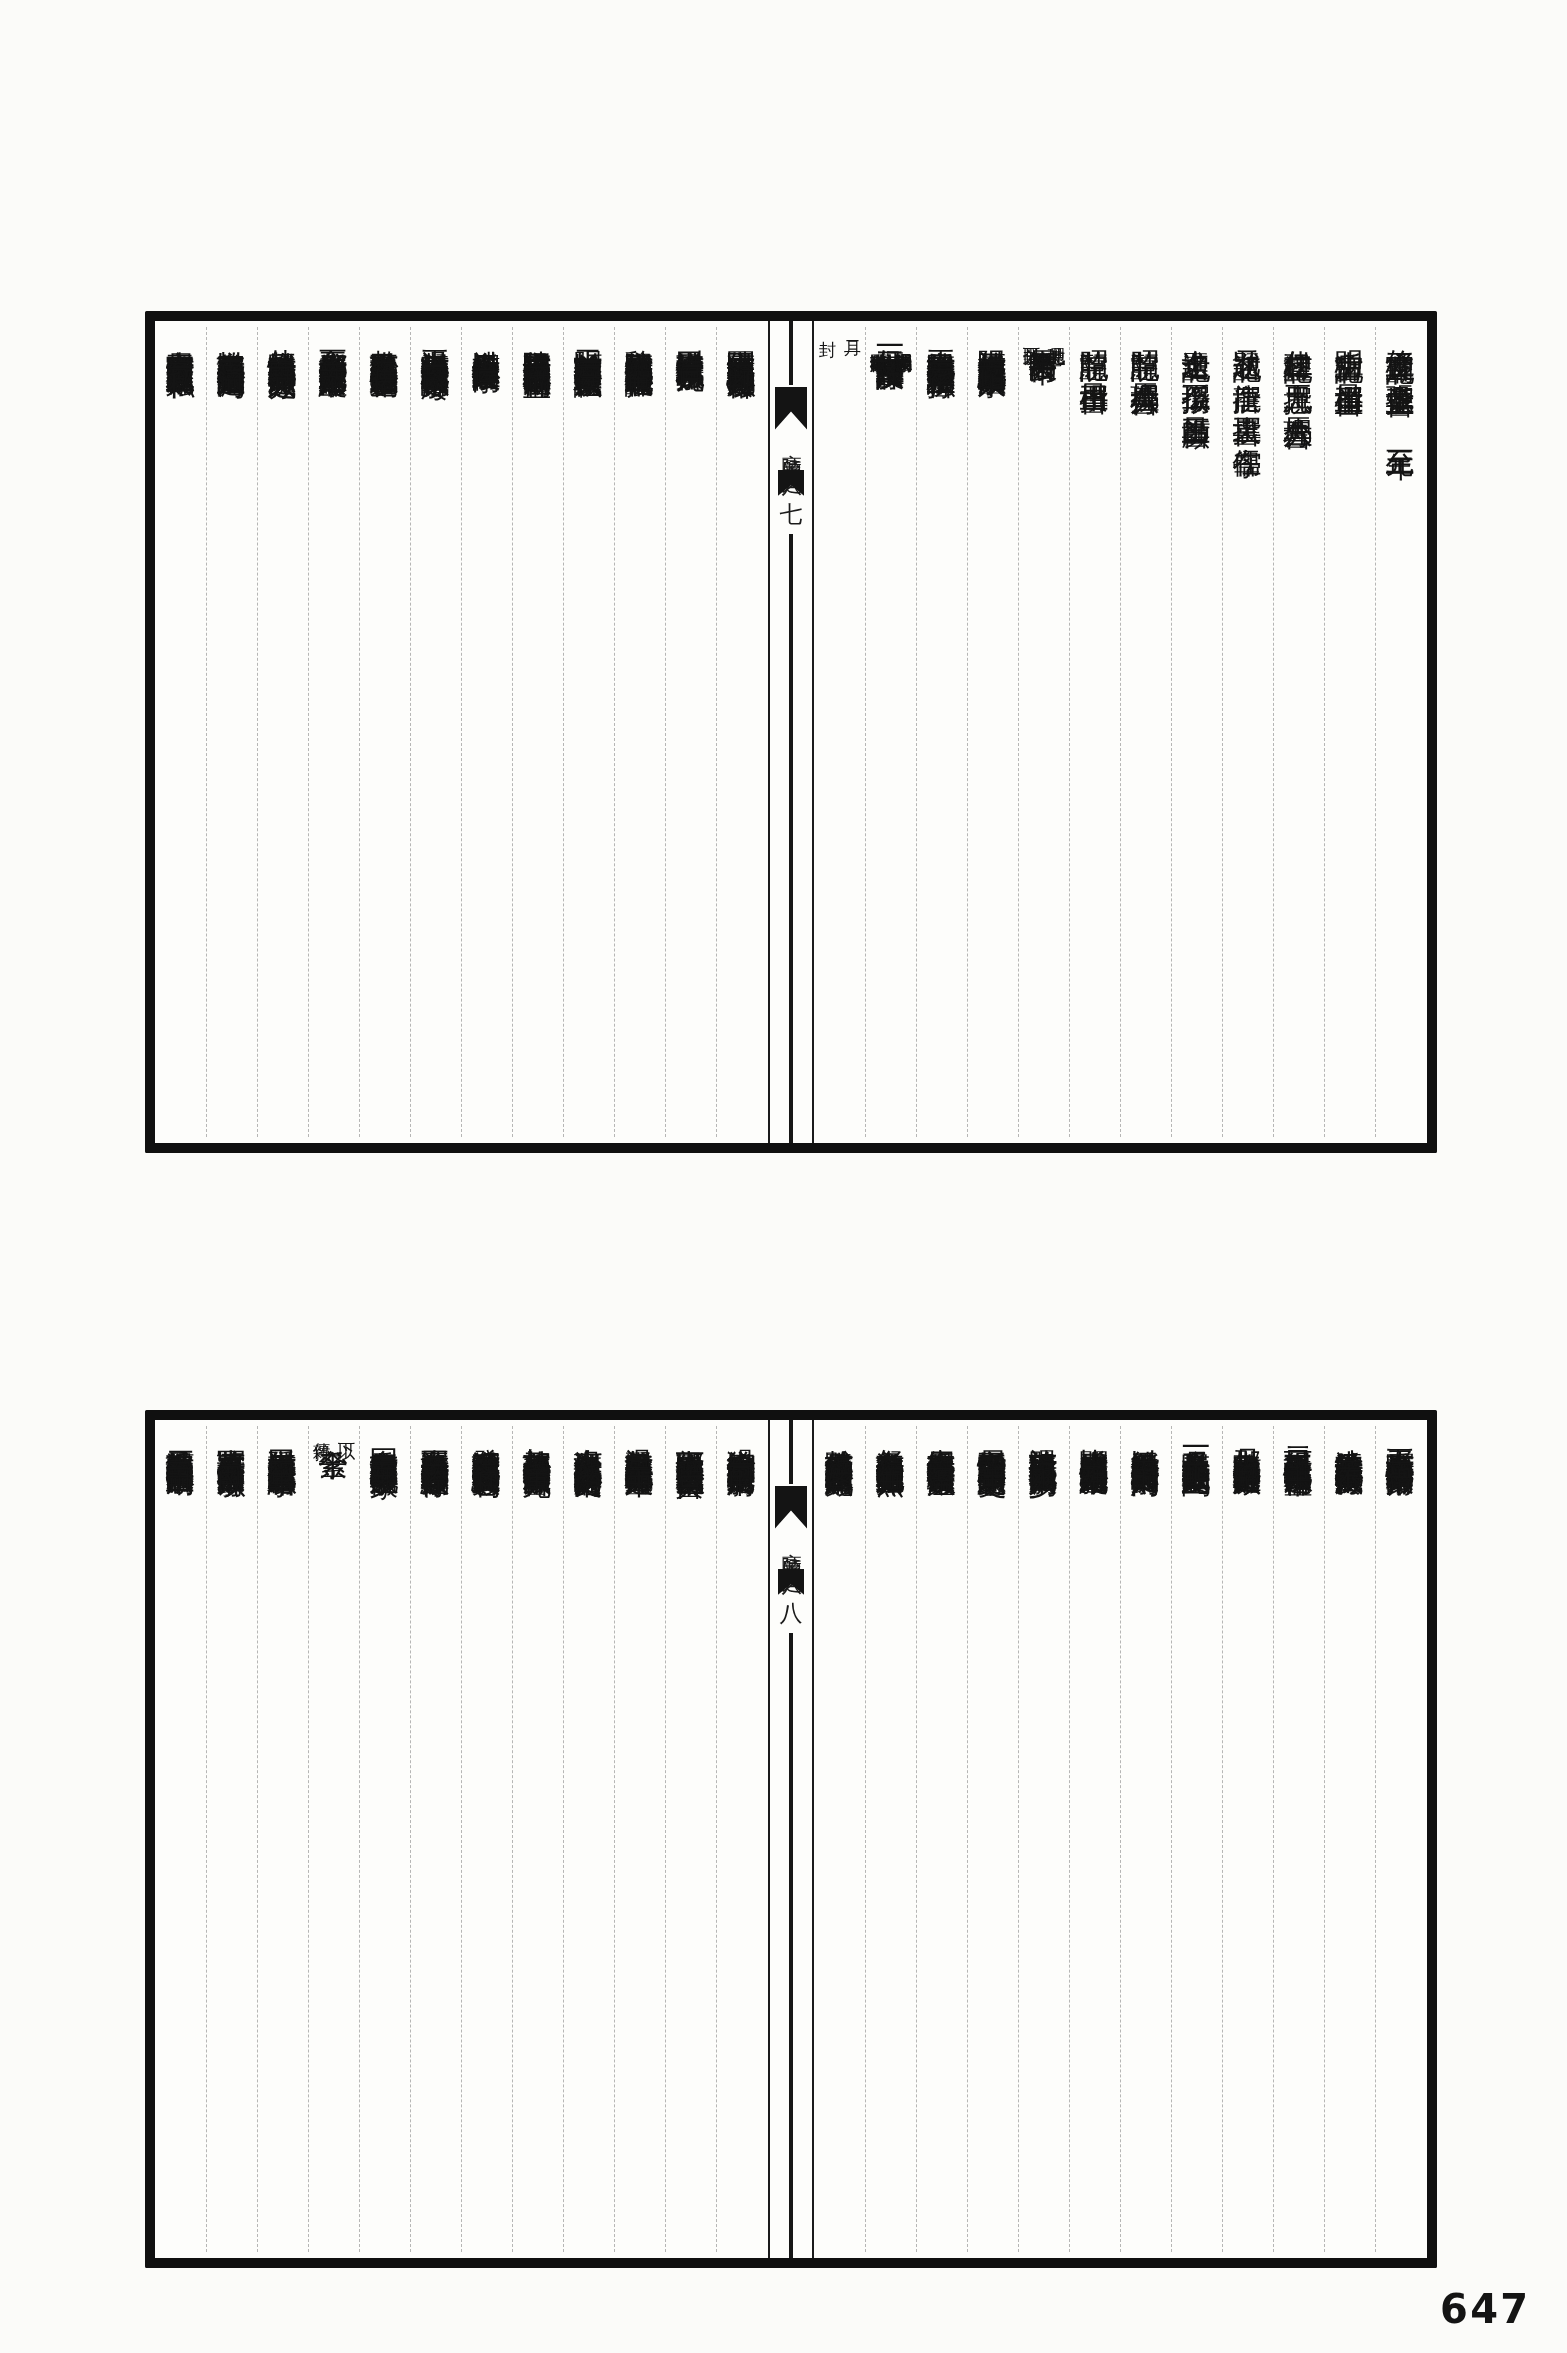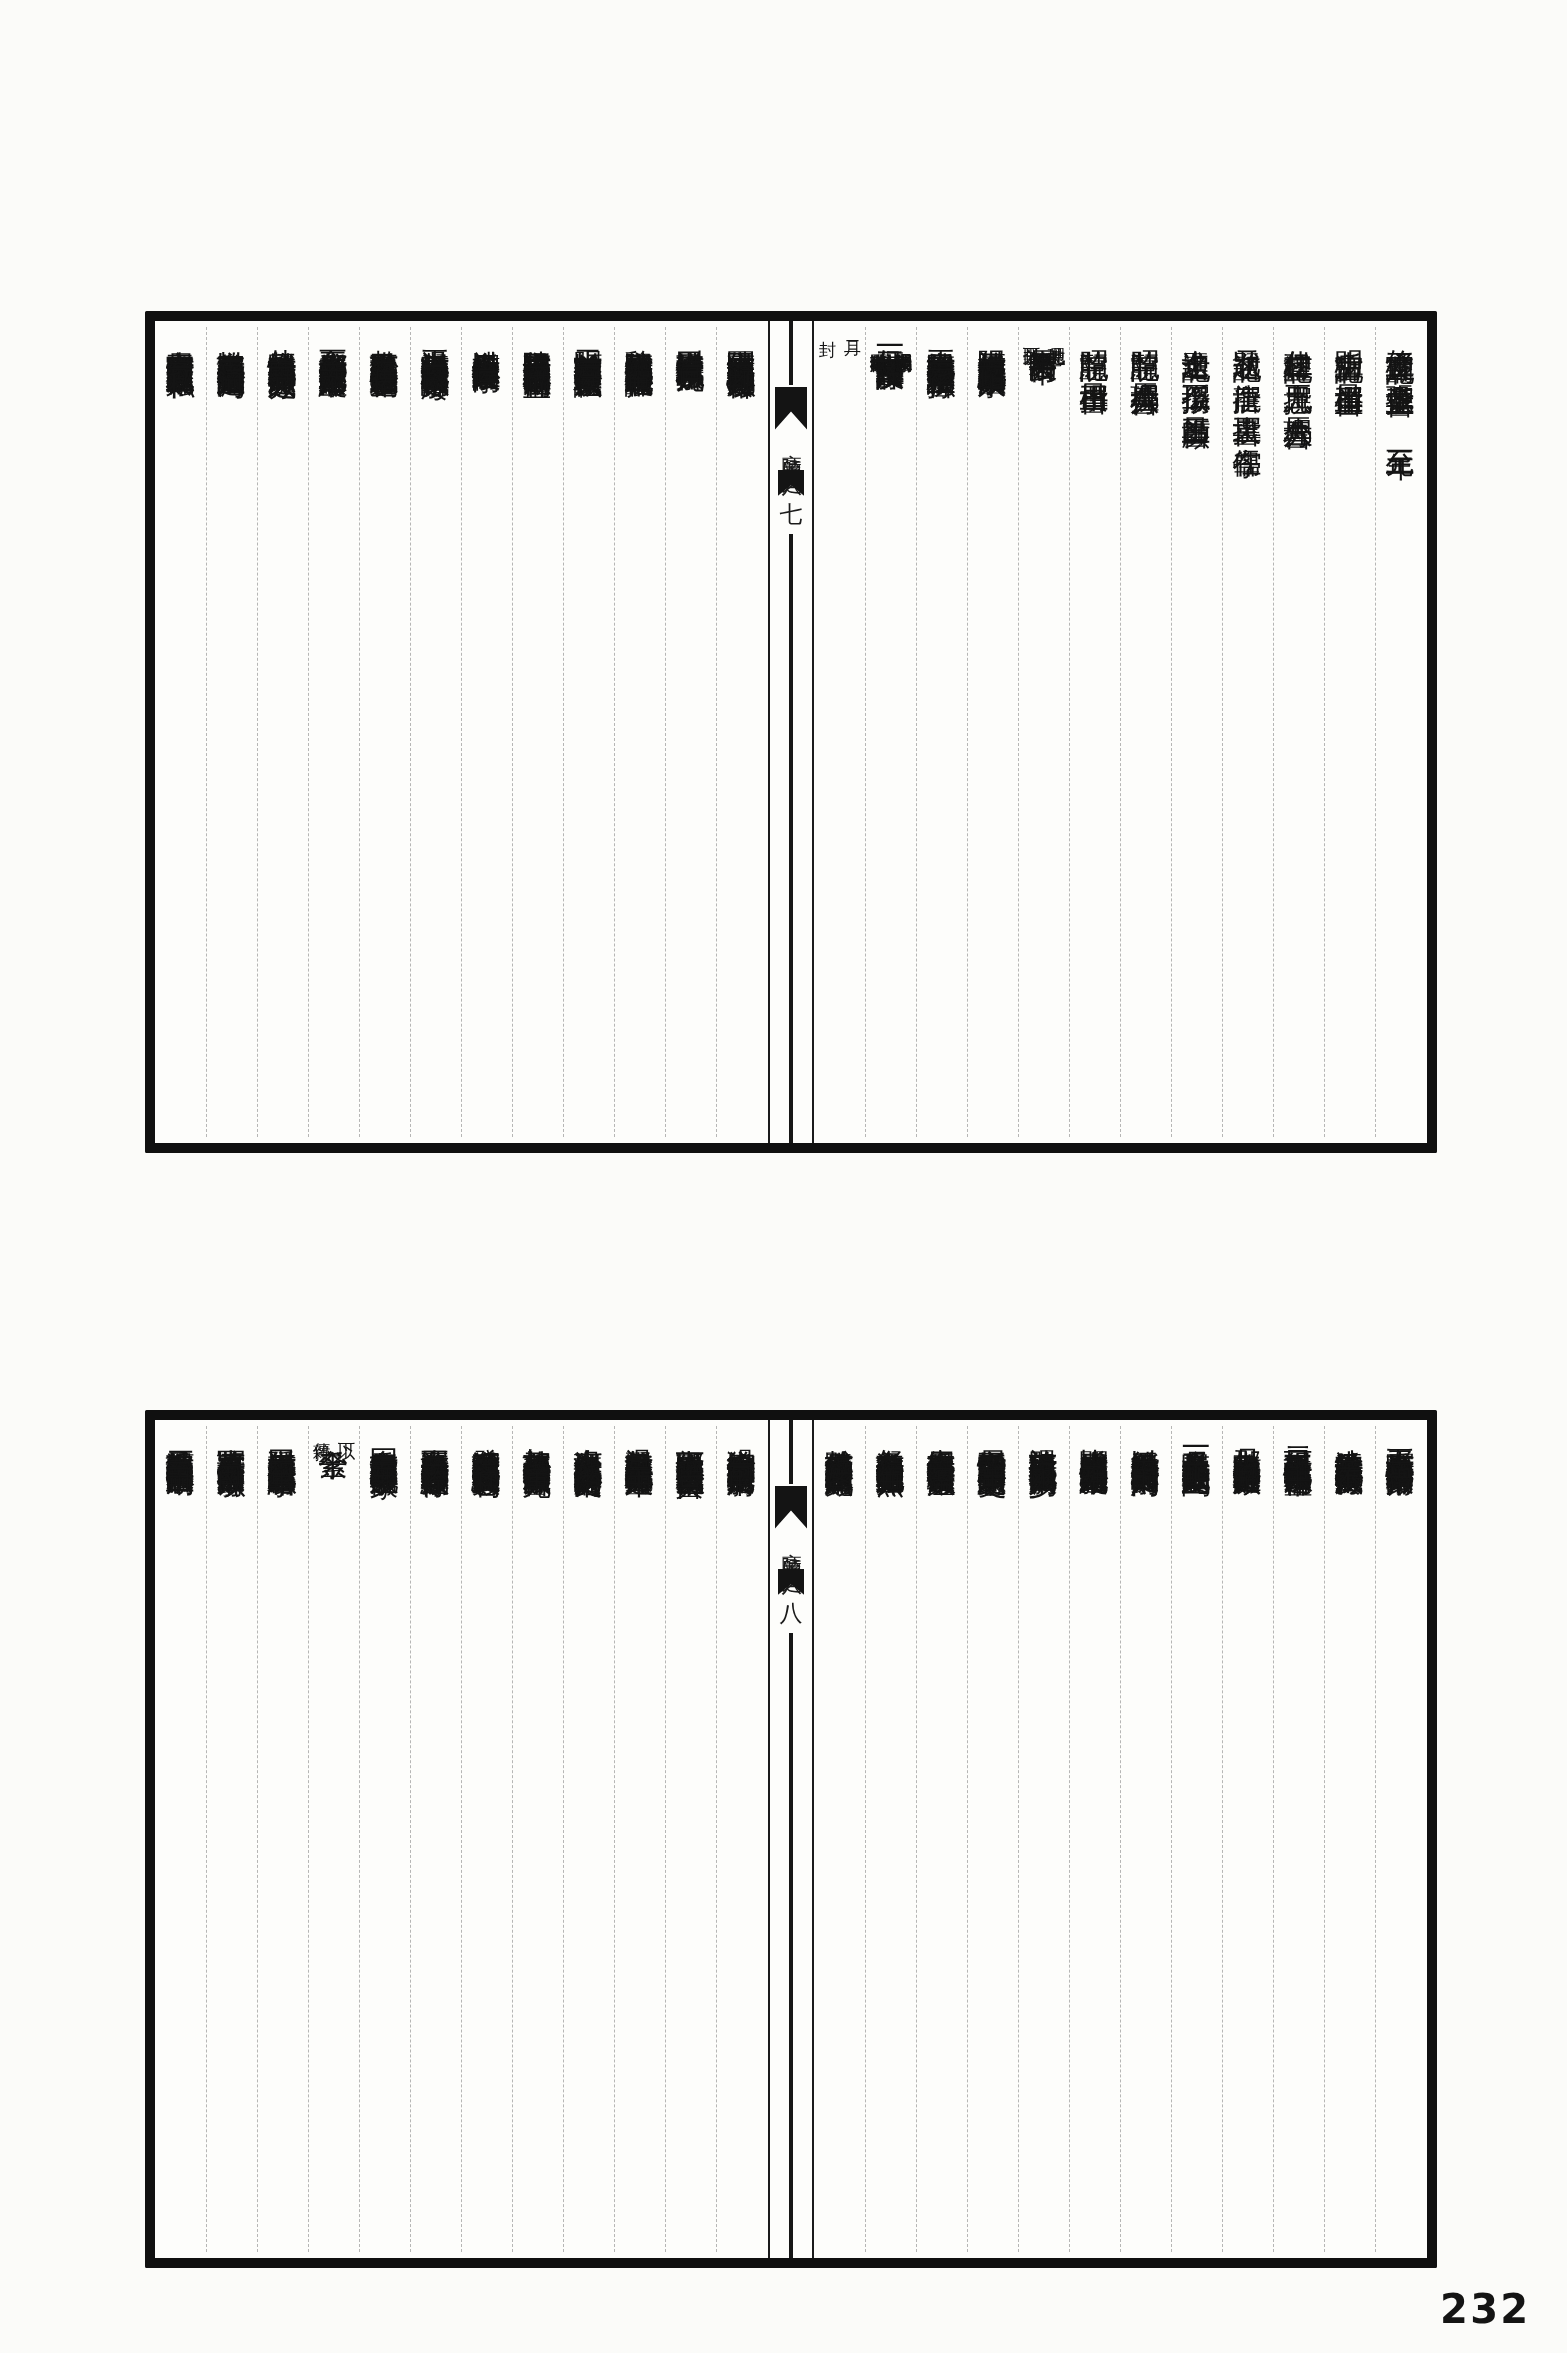--- a/index.html
+++ b/index.html
@@ -127,15 +127,15 @@
         <div class="col"><span class="coltext">嗟乎令冬月益展一月足吾事矣其好殺行威不愛人如此上聞</span></div>
         <div class="col"><span class="coltext">以爲能遷爲中尉其治復放河內徙請召猜禍吏與從事河內則</span></div>
         <div class="col"><span class="coltext">皆麻戊關中楊贛成信等義縱爲內史憚之未敢恣治及縱死張</span></div>
         <div class="col"><span class="coltext">湯敗後徙爲廷尉而尹齊爲中尉坐法抵罪温舒復爲中尉爲人少</span></div>
         <div class="col"><span class="coltext">文居它惛惛不辦至於中尉則心開素習關中俗知豪惡吏豪惡吏</span></div>
         <div class="col"><span class="coltext">盡復爲用吏苛察淫惡少年投缿購告言姦置伯落長以收司姦温</span></div>
         <div class="col"><span class="coltext">舒多諂善事有勢者卽無勢視之如奴有勢家雖有姦如山弗犯無</span></div>
         <div class="col"><span class="coltext">勢雖貴戚必侵辱舞文巧請下戶之猾以動大豪其治中尉如此姦</span></div>
       </div>
     </div>
-  <div class="page-number">232</div>
+  <div class="page-number">647</div>
 </div>
 
 
 </body></html>

